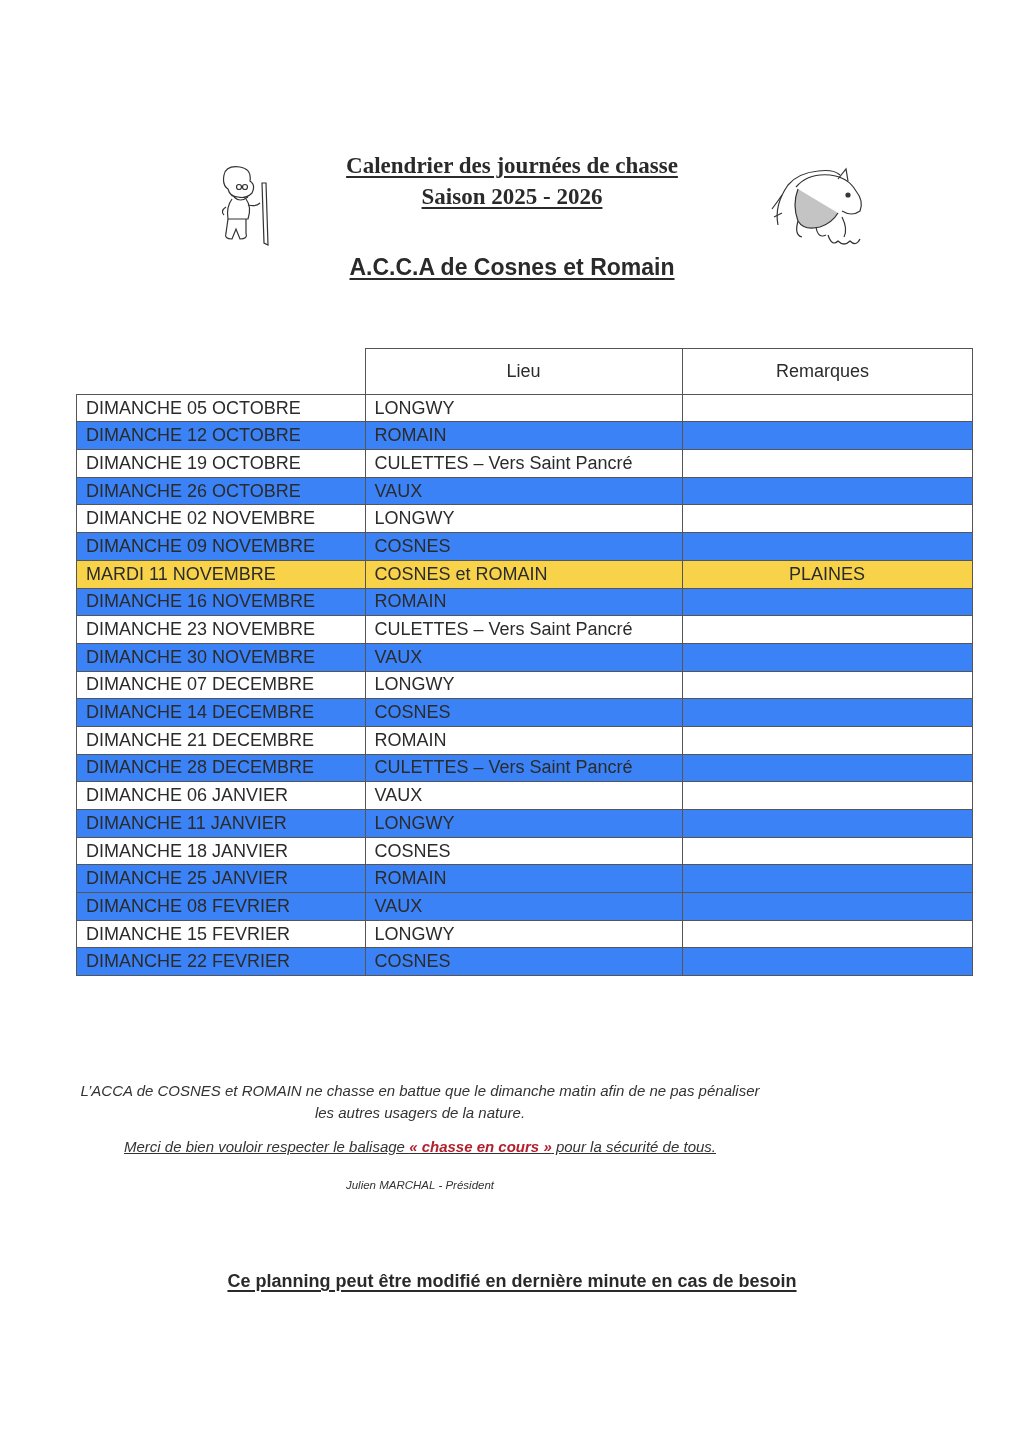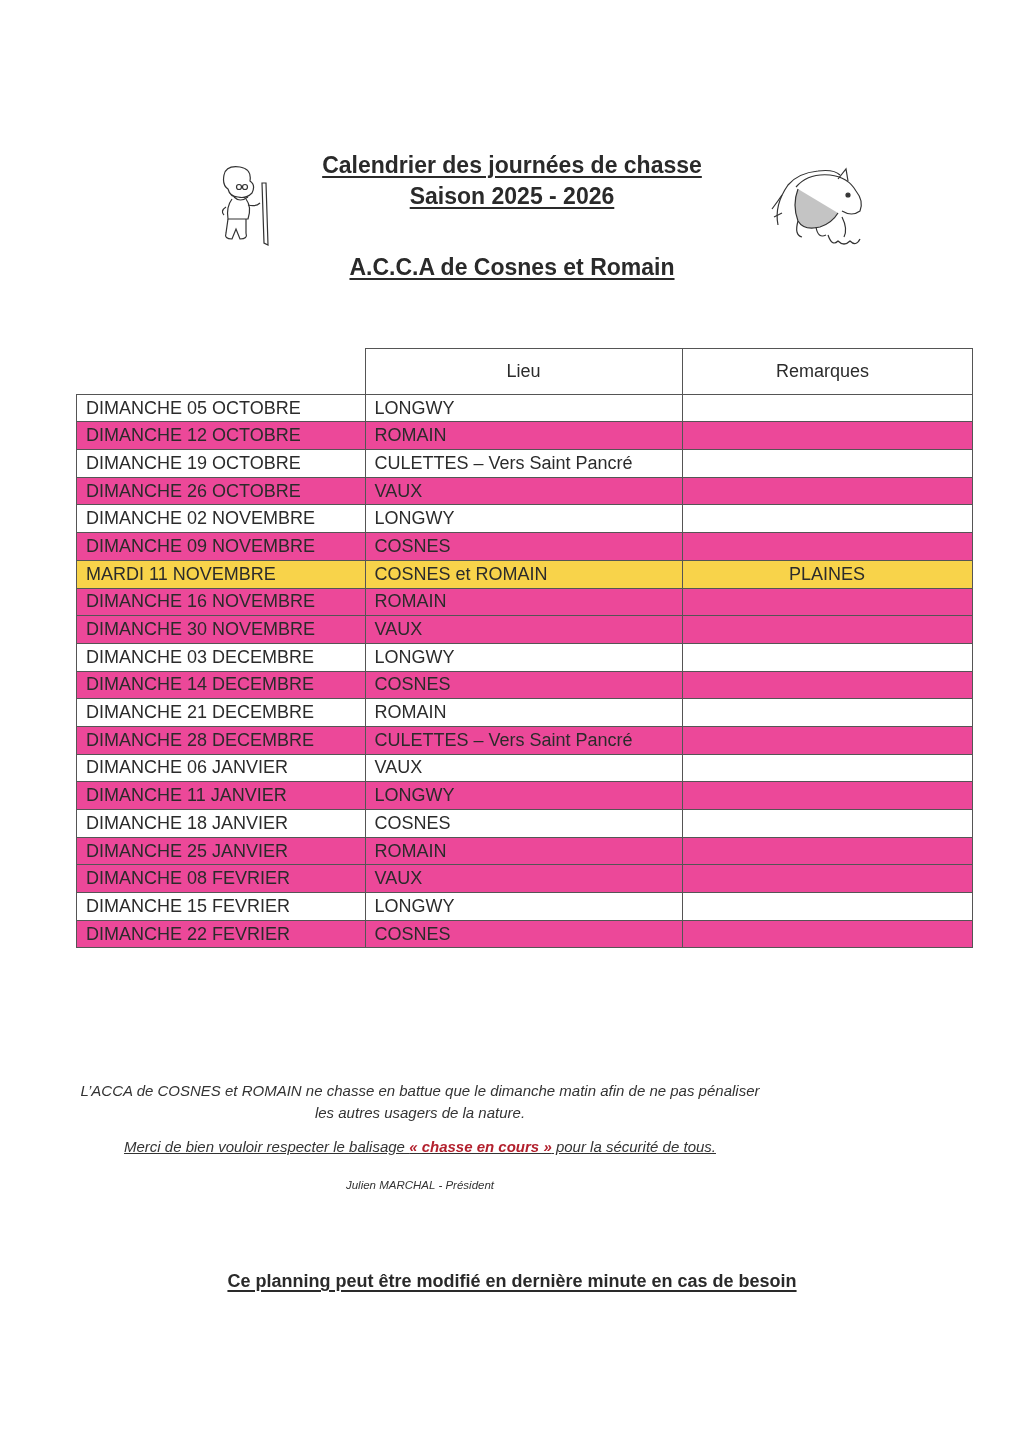--- a/index.html
+++ b/index.html
@@ -11,21 +11,21 @@
     color: #2b2b2b;
     overflow: hidden;
   }
   .title-block {
     position: absolute; left: 0; width: 1024px; top: 150px;
     text-align: center;
   }
   .title-line {
     font-weight: bold; font-size: 23px; line-height: 31px;
     text-decoration: underline; text-decoration-thickness: 2px;
-    text-underline-offset: 3px; color: #2a2a2a;
+    text-underline-offset: 3px; color: #2a2a2a; font-family: Liberation Serif, serif;
   }
   .subtitle {
     position: absolute; left: 0; width: 1024px; top: 254px;
     text-align: center; font-weight: bold; font-size: 23px;
     text-decoration: underline; text-decoration-thickness: 2px;
     text-underline-offset: 3px; color: #2a2a2a;
   }
   .illus { position: absolute; }
   .illus-left { left: 212px; top: 163px; width: 72px; height: 88px; }
   .illus-right { left: 768px; top: 165px; width: 105px; height: 88px; }
@@ -40,21 +40,21 @@
     height: 26.7px; padding: 0 0 0 9px;
     font-weight: normal; white-space: nowrap;
     vertical-align: middle;
   }
   table.calendar th { text-align: center; padding: 9px; font-size: 18px; }
   table.calendar th.blank { border: none; border-right: 1.5px solid #555; border-bottom: 1.5px solid #555; background: transparent; }
   .c-date { width: 270px; }
   .c-lieu { width: 298px; }
   .c-rem { width: 280px; text-align: center; padding-left: 0 !important; }
   tr.odd td { background: #ffffff; }
-  tr.even td { background: #ec4899; }
+  tr.even td { background: #3b82f6; }
   tr.highlight td { background: #f8d34a; }
 
   .notes {
     position: absolute; left: 0; width: 840px; top: 1080px;
     text-align: center; font-style: italic; font-size: 15px; color: #333;
   }
   .notes p { margin: 0; line-height: 22px; }
   .notes .merci { margin-top: 12px; text-decoration: underline; }
   .notes .red { color: #b3202d; font-weight: bold; }
   .notes .sign { margin-top: 16px; font-size: 11.5px; }
@@ -143,27 +143,32 @@
       <tr class="highlight">
         <td class="c-date">MARDI 11 NOVEMBRE</td>
         <td class="c-lieu">COSNES et ROMAIN</td>
         <td class="c-rem">PLAINES</td>
       </tr>
       <tr class="even">
         <td class="c-date">DIMANCHE 16 NOVEMBRE</td>
         <td class="c-lieu">ROMAIN</td>
         <td class="c-rem"></td>
       </tr>
+      <tr class="odd">
+        <td class="c-date">DIMANCHE 23 NOVEMBRE</td>
+        <td class="c-lieu">CULETTES – Vers Saint Pancré</td>
+        <td class="c-rem"></td>
+      </tr>
       <tr class="even">
         <td class="c-date">DIMANCHE 30 NOVEMBRE</td>
         <td class="c-lieu">VAUX</td>
         <td class="c-rem"></td>
       </tr>
       <tr class="odd">
-        <td class="c-date">DIMANCHE 03 DECEMBRE</td>
+        <td class="c-date">DIMANCHE 07 DECEMBRE</td>
         <td class="c-lieu">LONGWY</td>
         <td class="c-rem"></td>
       </tr>
       <tr class="even">
         <td class="c-date">DIMANCHE 14 DECEMBRE</td>
         <td class="c-lieu">COSNES</td>
         <td class="c-rem"></td>
       </tr>
       <tr class="odd">
         <td class="c-date">DIMANCHE 21 DECEMBRE</td>

